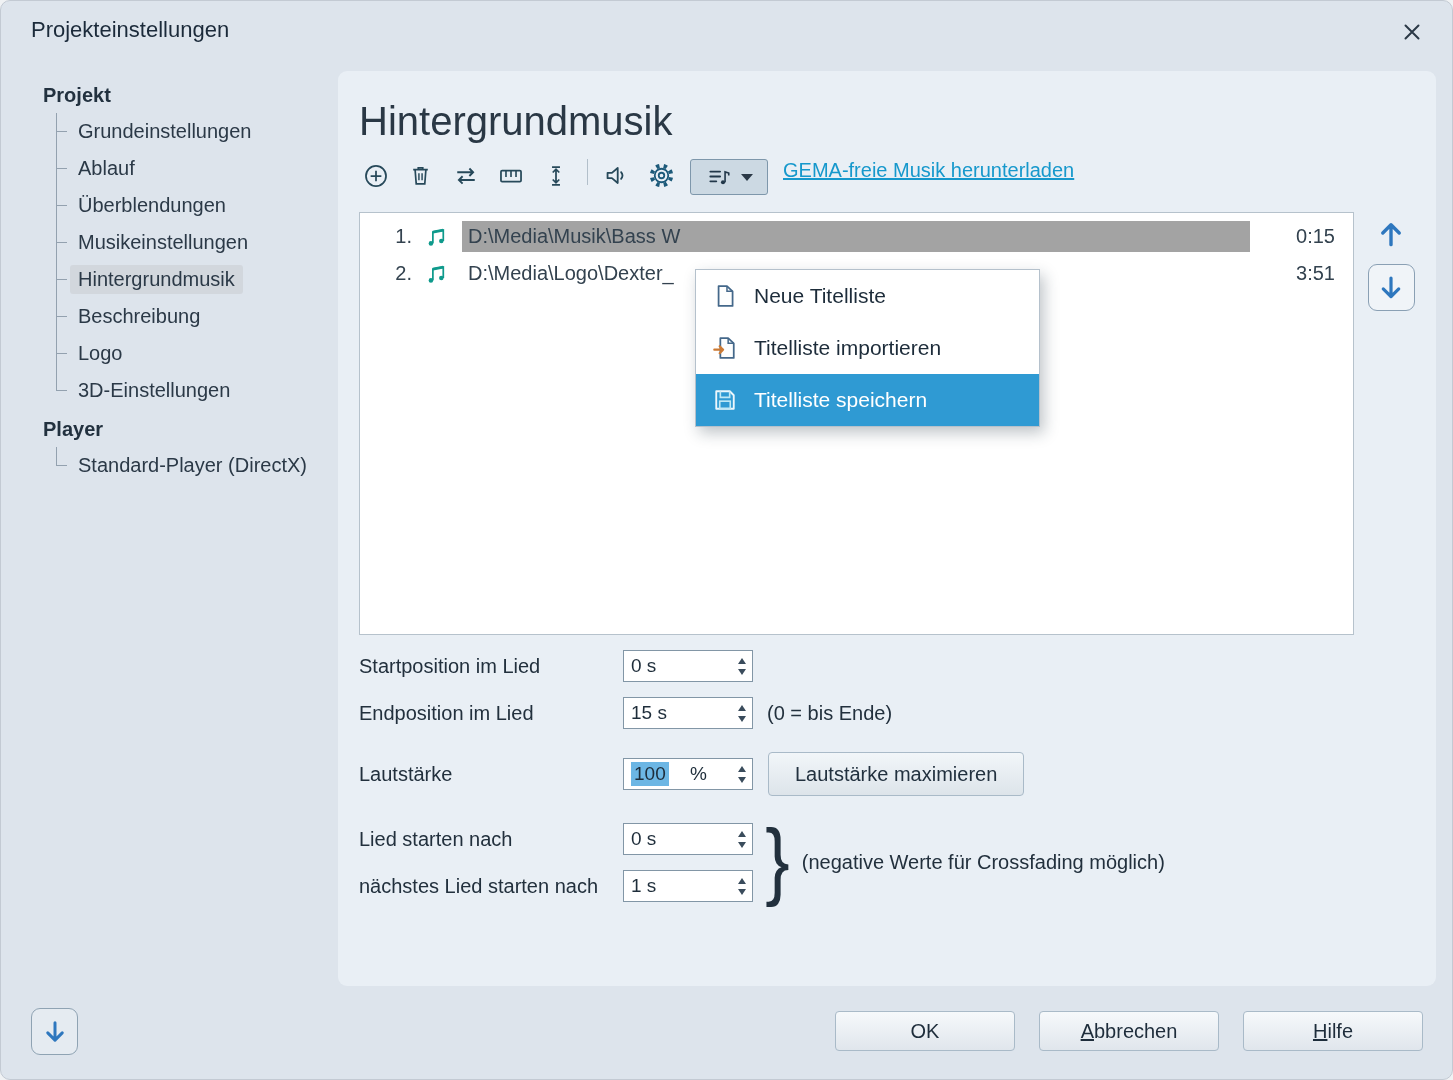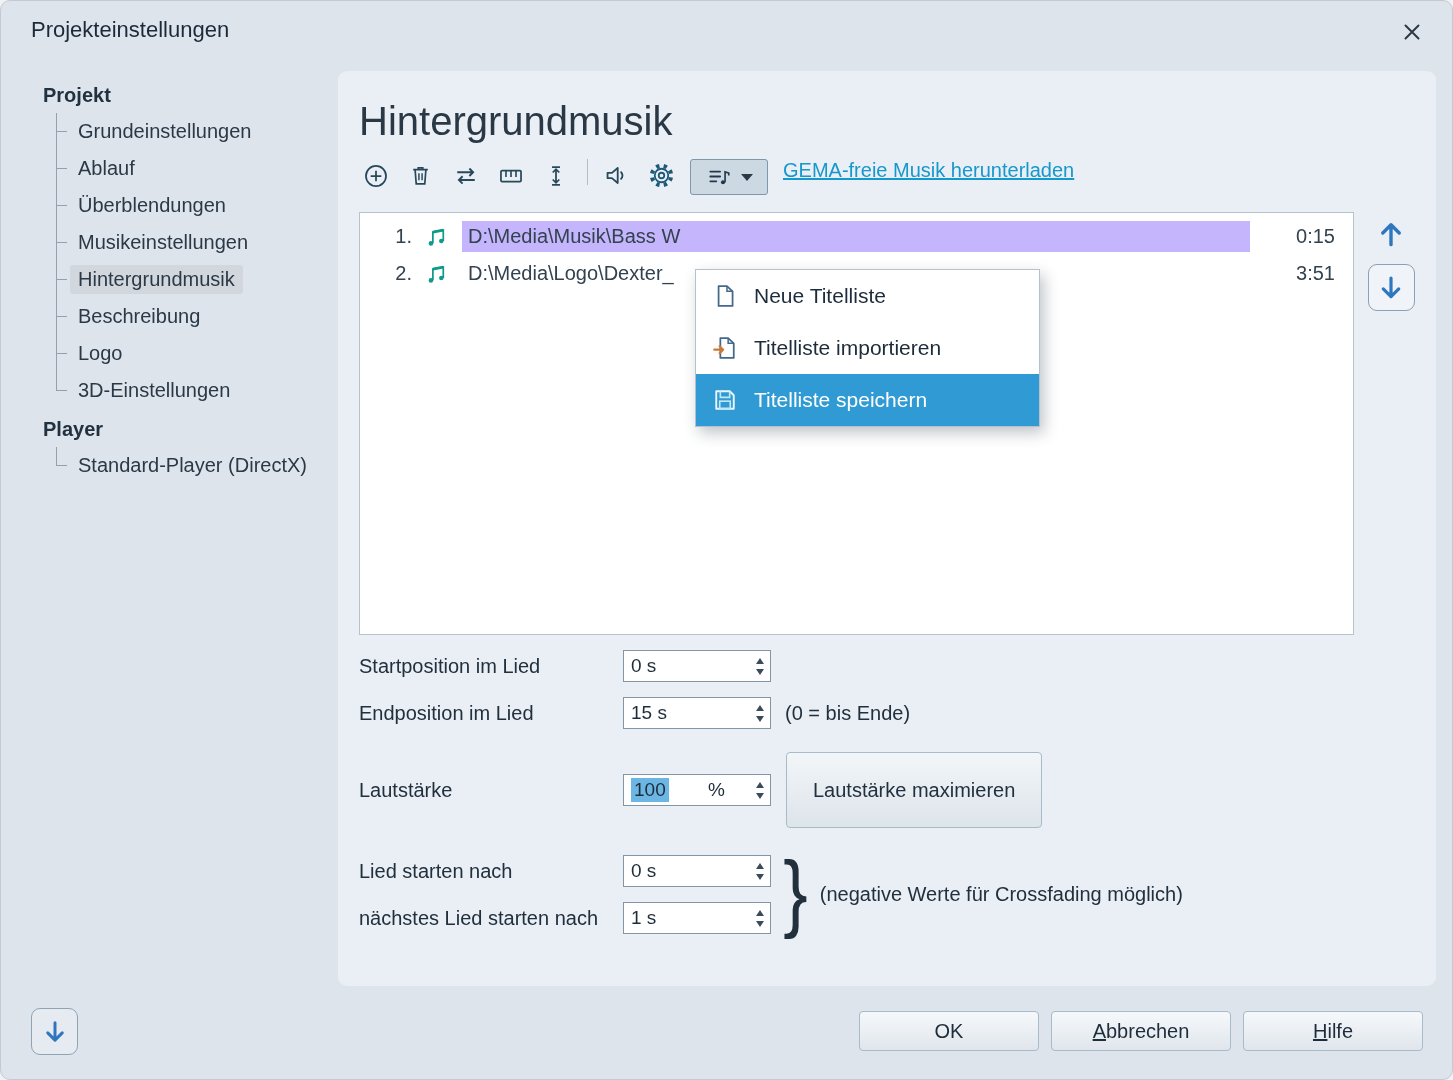--- a/index.html
+++ b/index.html
@@ -54,66 +54,66 @@
   
   .list-wrap { display:flex; margin:15px 21px 0 21px; }
   .listbox { flex:1; height:423px; background:#ffffff; border:1px solid #b6c2cc;
     box-sizing:border-box; padding-top:5px; overflow:hidden; }
   .lrow { display:flex; align-items:center; height:37px; padding:0 18px 0 22px;
     font-size:20px; color:#33424f; cursor:pointer; }
   .lidx { width:30px; text-align:right; margin-right:12px; }
   .licon { width:26px; height:26px; margin-right:12px; flex:none; }
   .lpath { flex:1; margin-right:30px; height:31px; line-height:31px; padding-left:6px;
     white-space:nowrap; overflow:hidden; }
-  .lrow.selected .lpath { background:#c4b5fd; }
+  .lrow.selected .lpath { background:#a3a3a3; }
   .ldur { width:55px; text-align:right; }
   .arrow-col { width:48px; margin-left:13px; display:flex; flex-direction:column; align-items:center; }
   .up-plain { width:44px; height:44px; display:flex; align-items:center; justify-content:center;
     cursor:pointer; }
   .down-boxed { width:47px; height:47px; margin-top:8px; border:1px solid #8aa0b4; border-radius:9px;
     background:rgba(255,255,255,0.35); display:flex; align-items:center; justify-content:center;
     box-sizing:border-box; cursor:pointer; }
   
   .menu { position:absolute; left:357px; top:198px; width:343px; background:#ffffff;
     border:1px solid #b5c1cc; box-shadow:4px 6px 14px rgba(30,45,60,0.28); z-index:5; }
   .mitem { display:flex; align-items:center; height:52px; padding-left:15px;
     font-size:21px; color:#1d2c3a; cursor:pointer; }
   .micon { width:28px; height:28px; margin-right:15px; flex:none; }
   .mitem.selected { background:#2f9ad3; color:#ffffff; }
   
   .form { margin:15px 21px 0 21px; font-size:20px; color:#22303d; }
   .frow { display:flex; align-items:center; }
   .flabel { width:264px; flex:none; }
-  .spin { display:flex; align-items:stretch; width:148px; height:32px; flex:none;
+  .spin { display:flex; align-items:stretch; width:130px; height:32px; flex:none;
     background:#ffffff; border:1px solid #8296a6; box-sizing:border-box; cursor:text; }
   .sval { flex:1; display:flex; align-items:center; padding-left:7px; font-size:19px; color:#1e2d3a; }
   .hl { background:#6cb6e4; padding:1px 3px; }
   .ssuffix { width:42px; display:flex; align-items:center; font-size:19px; color:#1e2d3a; }
   .spinner { width:20px; display:flex; flex-direction:column; align-items:center;
     justify-content:center; gap:5px; }
   .tri-up { width:0; height:0; border-left:4.5px solid transparent; border-right:4.5px solid transparent;
     border-bottom:6px solid #3a4c5c; cursor:pointer; }
   .tri-down { width:0; height:0; border-left:4.5px solid transparent; border-right:4.5px solid transparent;
     border-top:6px solid #3a4c5c; cursor:pointer; }
   .mb15 { margin-bottom:15px; }
   .mb23 { margin-bottom:23px; }
   .mb25 { margin-bottom:25px; }
   .side-note { margin-left:14px; white-space:nowrap; }
-  .vol-btn { height:42px; padding:16px 26px; margin-left:15px;
+  .vol-btn { height:42px; padding:0 26px; margin-left:15px;
     background:linear-gradient(#f2f6f9,#dde4ea); border:1px solid #a9bac8; border-radius:4px;
     font-size:20px; color:#22313f; display:flex; align-items:center; cursor:pointer; }
   .cross-wrap { display:flex; align-items:center; }
   .brace { font-size:86px; line-height:0.9; color:#22303d; margin:0 4px 6px 10px;
     transform:scaleX(0.85); font-weight:normal; }
   .cross-note { font-size:20px; color:#22303d; margin-left:6px; white-space:nowrap; }
   
   .corner-btn { position:absolute; left:30px; bottom:24px; width:47px; height:47px;
     border:1px solid #8fa3b3; border-radius:9px; background:rgba(255,255,255,0.25);
     display:flex; align-items:center; justify-content:center; box-sizing:border-box; cursor:pointer; }
-  .footer-btns { position:absolute; right:29px; bottom:28px; display:flex; gap:12px; }
+  .footer-btns { position:absolute; right:29px; bottom:28px; display:flex; gap:24px; }
   .fbtn { width:180px; height:40px; display:flex; align-items:center; justify-content:center;
     font-size:20px; color:#1e2d3b; background:linear-gradient(#f6f9fb,#e0e6ec);
     border:1px solid #a9bac8; border-radius:4px; cursor:pointer; box-sizing:border-box; }
   .fbtn span { display:block; }
   .accel::first-letter { text-decoration:underline; }
 </style>
 </head>
 <body>
 
 <div class="window">

